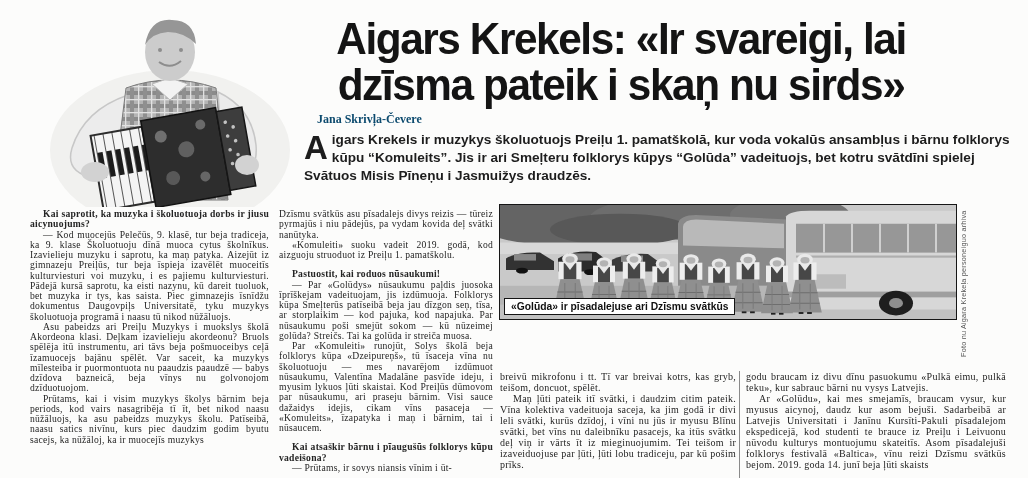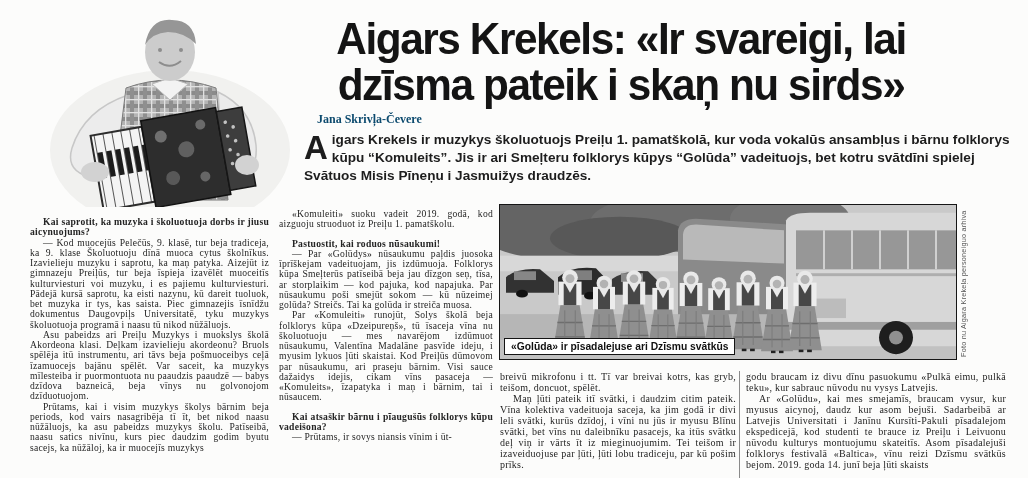--- a/index.html
+++ b/index.html
@@ -31,31 +31,31 @@
   #lead p{margin:0 0 3px 0;}
   
   .col{
     position:absolute;overflow:hidden;text-align:justify;
     font-size:9.6px;line-height:1.07;color:#242424;letter-spacing:.25px;
   }
   .col p{margin:0;}
   .col p.a{text-indent:13px;}
   .col p.cont{text-indent:0;}
   .col p.q{font-weight:700;text-indent:13px;margin-top:9px;}
-  .col p.q:first-child{margin-top:8px;}
+  .col p.q:first-child{margin-top:0;}
   #col1{left:30px;top:209px;width:239px;height:269px;}
   #col2{left:279px;top:209px;width:214px;height:269px;}
   #col3{left:500px;top:371px;width:236px;height:107px;font-size:10px;line-height:1.1;}
   #col4{left:746px;top:371px;width:260px;height:107px;font-size:10px;line-height:1.1;}
   #colrule{position:absolute;left:739px;top:371px;width:1px;height:107px;background:#8a8a8a;}
   
   #portrait{position:absolute;left:0;top:0;width:302px;height:207px;}
   
   #groupphoto{
-    position:absolute;left:499px;top:204px;width:458px;height:156px;
+    position:absolute;left:499px;top:204px;width:458px;height:116px;
     border:1px solid #161616;box-sizing:border-box;background:#cfcfcf;
   }
   #groupphoto svg{display:block;width:100%;height:100%;}
   #photocaption{
     position:absolute;left:4px;bottom:4px;background:#ffffff;border:1px solid #141414;
     font-family:"Liberation Sans",sans-serif;font-weight:700;font-size:10.3px;
     padding:2px 6px;color:#111;white-space:nowrap;
   }
   #photocredit{
     position:absolute;left:959px;top:204px;height:160px;width:12px;
@@ -137,20 +137,21 @@
   </div>
 
   <div id="col1" class="col">
     <p class="q">Kai saprotit, ka muzyka i školuotuoja dorbs ir jiusu aicynuojums?</p>
     <p class="a">— Kod muocejūs Pelečūs, 9. klasē, tur beja tradiceja, ka 9. klase Školuotuoju dīnā muoca cytus školnīkus. Izavielieju muzyku i saprotu, ka maņ patyka. Aizejūt iz gimnazeju Preiļūs, tur beja īspieja izavēlēt muoceitīs kulturviesturi voi muzyku, i es pajiemu kulturviesturi. Pādejā kursā saprotu, ka eisti nazynu, kū dareit tuoluok, bet muzyka ir tys, kas saista. Piec gimnazejis īsnīdžu dokumentus Daugovpiļs Universitatē, tyku muzykys školuotuoja programā i naasu tū nikod nūžāluojs.</p>
     <p class="a">Asu pabeidzs ari Preiļu Muzykys i muokslys školā Akordeona klasi. Deļkam izavielieju akordeonu? Bruols spēlēja itū instrumentu, ari tāvs beja pošmuoceibys ceļā īzamuocejs bajānu spēlēt. Var saceit, ka muzykys mīlesteiba ir puormontuota nu paaudzis paaudzē — babys dzīdova bazneicā, beja vīnys nu golvonojom dzīduotuojom.</p>
     <p class="a">Prūtams, kai i visim muzykys školys bārnim beja periods, kod vairs nasagribēja tī īt, bet nikod naasu nūžāluojs, ka asu pabeidzs muzykys školu. Patīseibā, naasu satics nivīnu, kurs piec daudzim godim byutu sacejs, ka nūžāloj, ka ir muocejīs muzykys</p>
   </div>
 
   <div id="col2" class="col">
+    <p class="cont">Dzīsmu svātkūs asu pīsadalejs divys reizis — tūreiz pyrmajūs i niu pādejūs, pa vydam kovida deļ svātki nanūtyka.</p>
     <p class="a">«Komuleiti» suoku vadeit 2019. godā, kod aizguoju struoduot iz Preiļu 1. pamatškolu.</p>
     <p class="q">Pastuostit, kai roduos nūsaukumi!</p>
     <p class="a">— Par «Golūdys» nūsaukumu paļdis juosoka īprīškejam vadeituojam, jis izdūmuoja. Folklorys kūpa Smeļterūs patīseibā beja jau dīzgon seņ, tīsa, ar storplaikim — kod pajuka, kod napajuka. Par nūsaukumu poši smejūt sokom — kū nūzeimej golūda? Streičs. Tai ka golūda ir streiča muosa.</p>
     <p class="a">Par «Komuleiti» runojūt, Solys školā beja folklorys kūpa «Dzeipureņš», tū īsaceja vīna nu školuotuoju — mes navarējom izdūmuot nūsaukumu, Valentīna Madalāne pasvīde ideju, i myusim lykuos ļūti skaistai. Kod Preiļūs dūmovom par nūsaukumu, ari praseju bārnim. Visi sauce dažaidys idejis, cikam vīns pasaceja — «Komuleits», īzapatyka i maņ i bārnim, tai i nūsaucem.</p>
     <p class="q">Kai atsaškir bārnu i pīaugušūs folklorys kūpu vadeišona?</p>
     <p class="a">— Prūtams, ir sovys niansis vīnim i ūt-</p>
   </div>
 
   <div id="groupphoto">
     <svg viewBox="0 0 456 158" xmlns="http://www.w3.org/2000/svg" preserveAspectRatio="none">
@@ -224,17 +225,17 @@
 
   <div id="col3" class="col">
     <p class="cont">breivū mikrofonu i tt. Tī var breivai kotrs, kas gryb, teišom, doncuot, spēlēt.</p>
     <p class="a">Maņ ļūti pateik itī svātki, i daudzim citim pateik. Vīna kolektiva vadeituoja saceja, ka jim godā ir divi leli svātki, kurūs dzīdoj, i vīni nu jūs ir myusu Blīnu svātki, bet vīns nu daleibnīku pasacejs, ka itūs svātku deļ viņ ir vārts īt iz mieginuojumim. Tei teišom ir izaveiduojuse par ļūti, ļūti lobu tradiceju, par kū pošim prīks.</p>
 
   </div>
 
   <div id="colrule"></div>
 
   <div id="col4" class="col">
-    <p class="cont">godu braucam iz divu dīnu pasuokumu «Pulkā eimu, pulkā teku», kur sabrauc nūvodu nu vysys Latvejis.</p>
+    <p class="cont">godu braucam iz divu dīnu pasuokumu «Pulkā eimu, pulkā teku», kur sabrauc bārni nu vysys Latvejis.</p>
     <p class="a">Ar «Golūdu», kai mes smejamīs, braucam vysur, kur myusus aicynoj, daudz kur asom bejuši. Sadarbeibā ar Latvejis Universitati i Janīnu Kursīti-Pakuli pīsadalejom ekspedicejā, kod studenti te brauce iz Preiļu i Leivuonu nūvodu kulturys montuojumu skateitīs. Asom pīsadalejuši folklorys festivalā «Baltica», vīnu reizi Dzīsmu svātkūs bejom. 2019. goda 14. junī beja ļūti skaists</p>
   </div>
 
 </div>
 
 </body></html>

